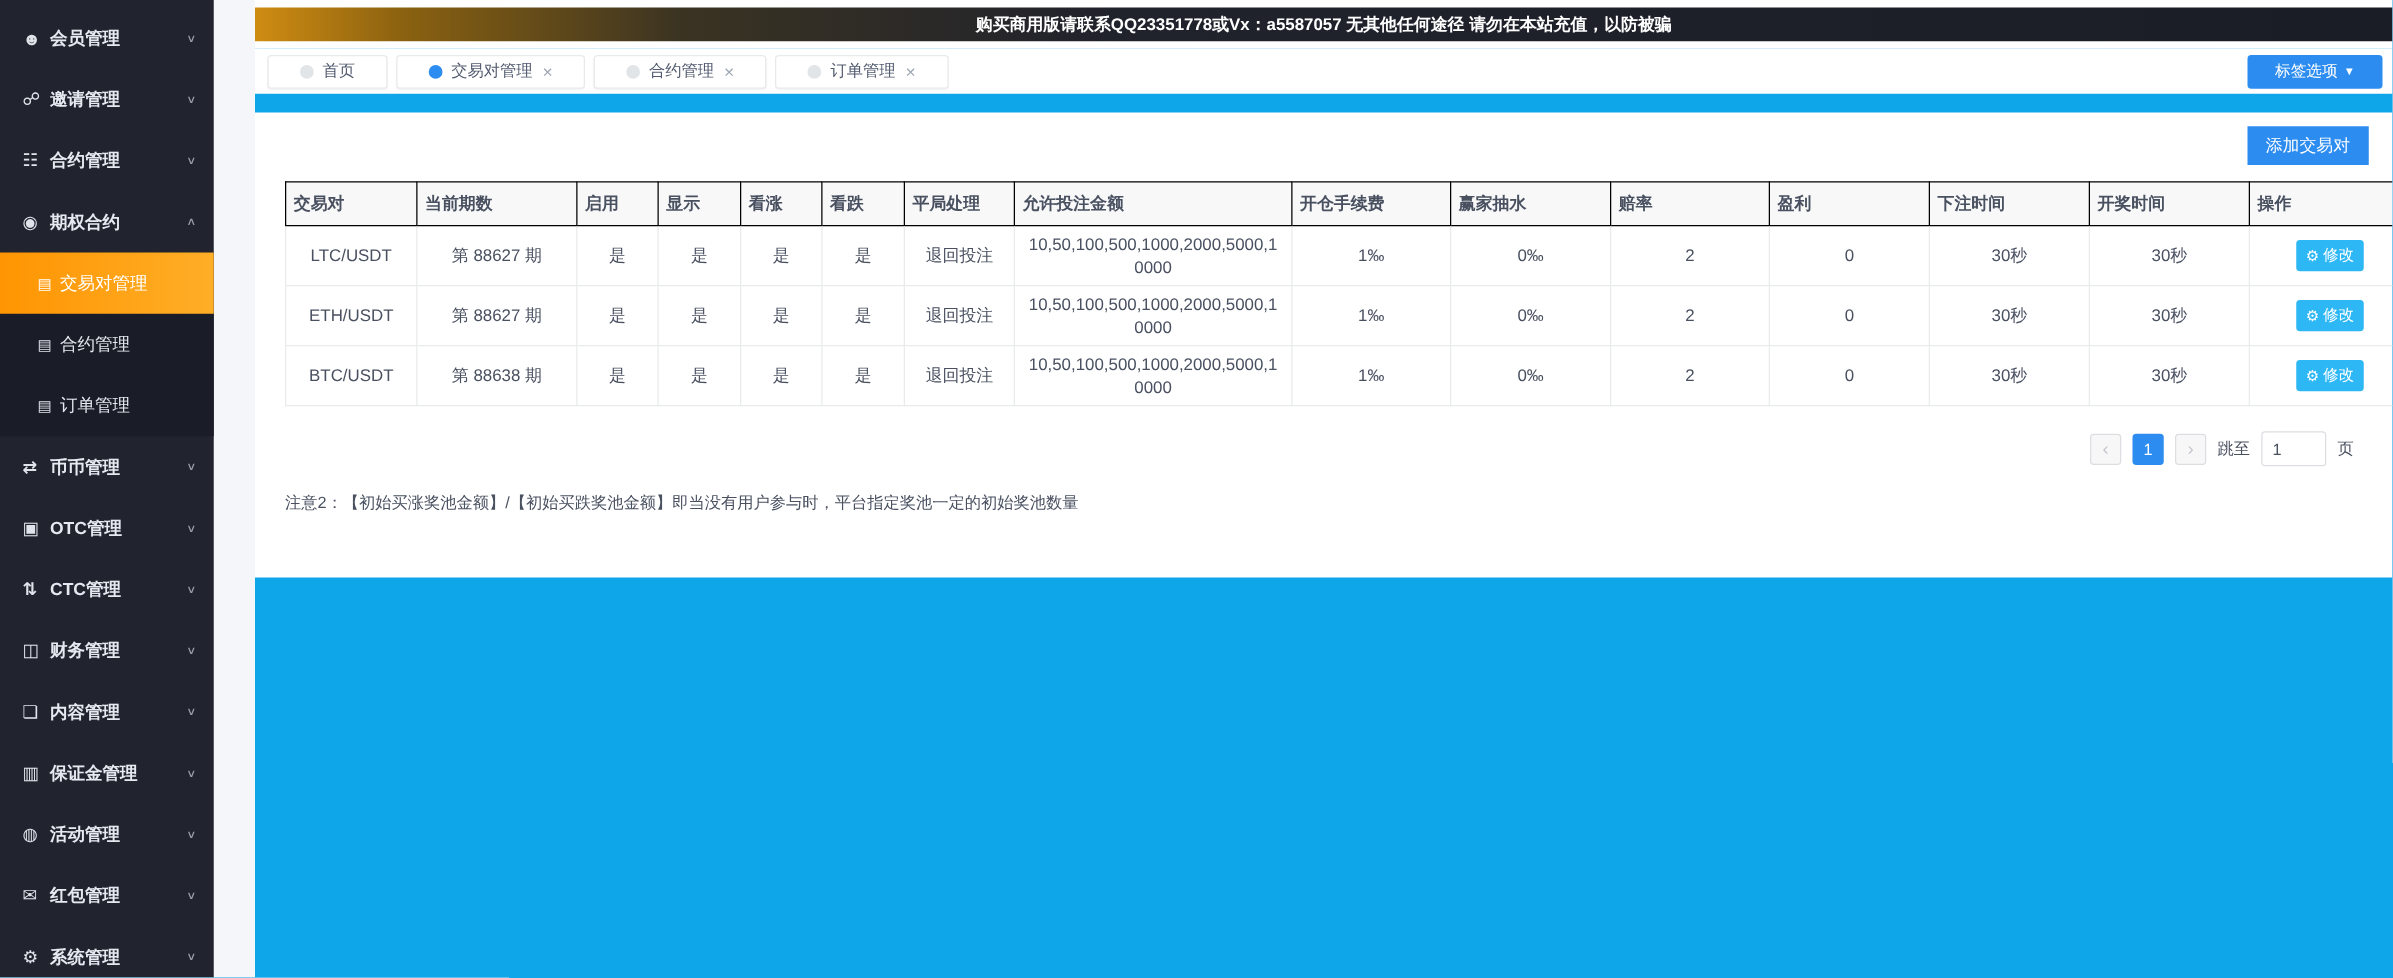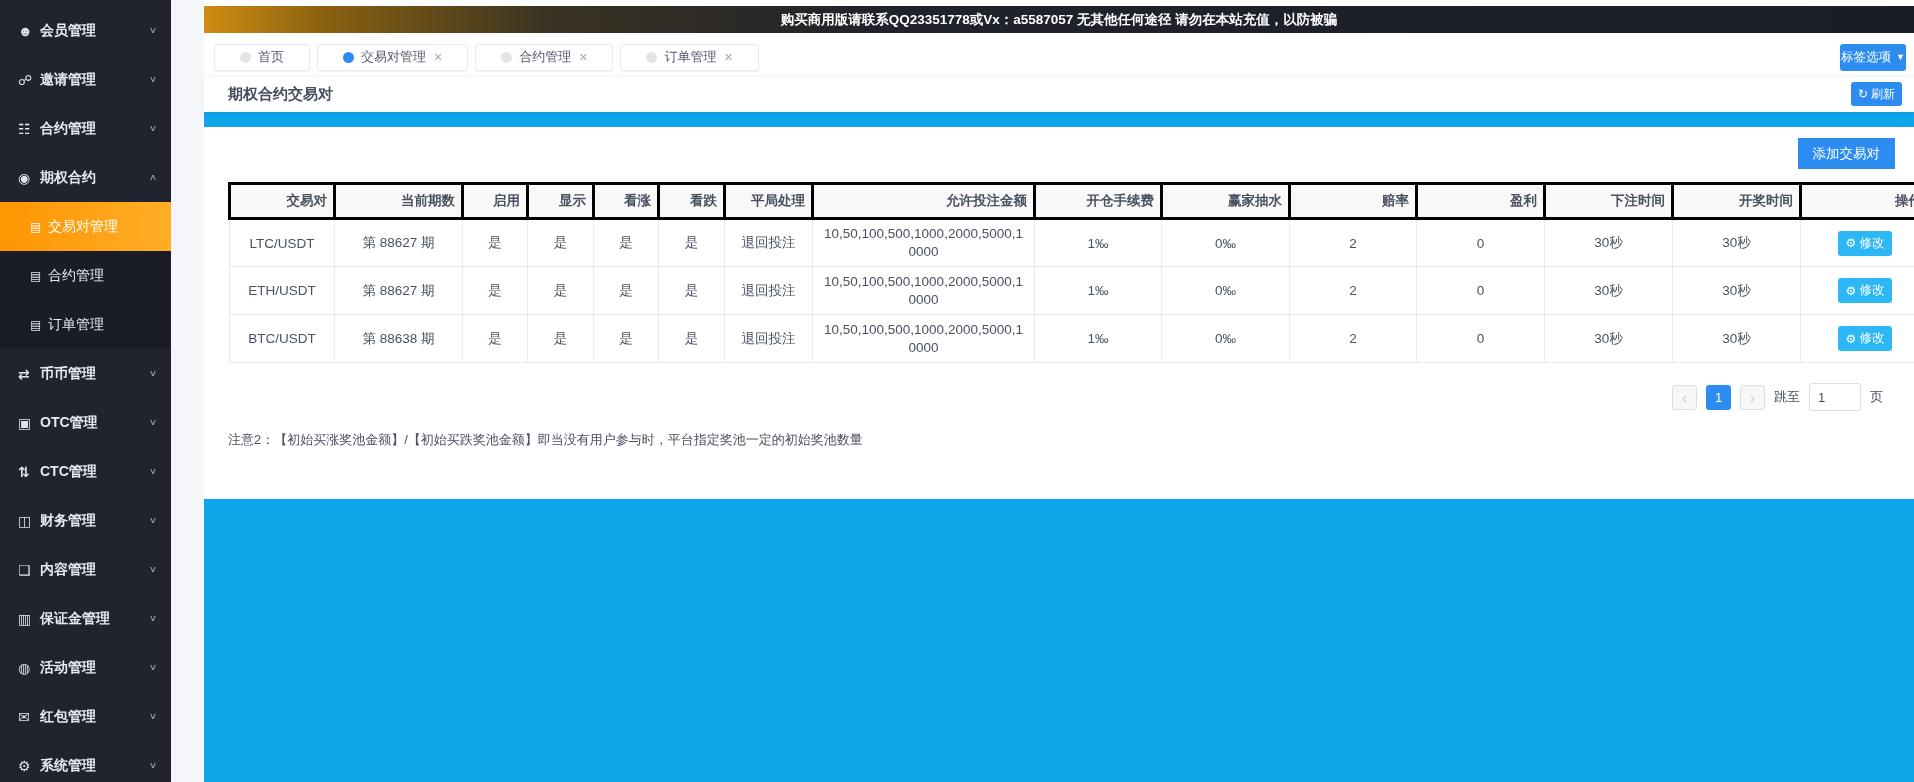--- a/index.html
+++ b/index.html
@@ -24,38 +24,38 @@
   .top-white { background:#fff; padding:6px 0; }
   .announce { height:27px; line-height:27px; text-align:center; color:#fff; font-size:13.5px; font-weight:700;
     background:linear-gradient(90deg,#cf8c12 0%,#8a6110 7%,#3a3322 20%,#20222c 40%,#1b1d26 100%); }
 
   .tabbar { height:36px; background:#fff; display:flex; align-items:center; padding:0 8px 0 10px; gap:7px; }
   .tab { display:inline-flex; align-items:center; gap:7px; height:27px; padding:0 25px; background:#fff;
     border:1px solid #e8eaec; border-radius:3px; box-shadow:0 1px 1px rgba(0,0,0,.05); font-size:13px; color:#515a6e; cursor:pointer; }
   .tab-dot { width:11px; height:11px; border-radius:50%; background:#e2e5e8; }
   .tab.active .tab-dot { background:#2d8cf0; }
   .tab-close { color:#9ea7b4; font-size:14px; line-height:1; margin-left:1px; }
-  .options-btn { margin-left:auto; display:inline-flex; align-items:center; gap:5px; height:27px; padding:0 1px;
+  .options-btn { margin-left:auto; display:inline-flex; align-items:center; gap:5px; height:27px; padding:0 22px;
     background:#2d8cf0; color:#fff; font-size:12.5px; border:none; border-radius:3px; cursor:pointer; }
   .options-btn .caret { font-size:9px; }
 
   .titlebar { height:37px; background:#fff; display:flex; align-items:center; padding:0 12px 0 24px;
     border-top:1px solid #f0f2f5; box-shadow:0 2px 3px rgba(0,0,0,.05); position:relative; z-index:2; }
   .page-title { font-size:15px; font-weight:700; color:#464c5b; }
   .refresh-btn { margin-left:auto; display:inline-flex; align-items:center; gap:3px; height:24px; padding:0 7px;
     background:#2d8cf0; color:#fff; font-size:12px; border:none; border-radius:3px; cursor:pointer; }
 
   .content { flex:1; padding-top:15px; overflow:hidden; }
   .card { background:#fff; min-height:372px; padding:11px 19px 20px 24px; }
   .add-row { display:flex; justify-content:flex-end; }
   .add-btn { display:inline-flex; align-items:center; height:31px; padding:0 15px; background:#2d8cf0; color:#fff;
     font-size:13.5px; border:none; border-radius:0; cursor:pointer; }
 
   table.grid { width:100%; border-collapse:collapse; table-layout:fixed; margin-top:13px; }
-  table.grid th { height:35px; background:#f8f8f9; border:3px solid #000000; font-size:13.5px; color:#495060; font-weight:700; text-align:right; padding:0 6px; }
+  table.grid th { height:35px; background:#f8f8f9; border:1px solid #000000; font-size:13.5px; color:#495060; font-weight:700; text-align:left; padding:0 6px; }
   table.grid td { height:48px; border:1px solid #e8eaec; font-size:13.5px; color:#495060; text-align:center; padding:4px 8px; }
   td.t-green { color:#19be6b; }
   td.t-blue  { color:#2d8cf0; }
   td.t-amounts { text-align:left; word-break:break-all; line-height:18px; }
   .edit-btn { display:inline-flex; align-items:center; gap:3px; height:25px; padding:0 8px; background:#2db7f5; color:#fff;
     font-size:12.5px; border:none; border-radius:3px; cursor:pointer; }
   .edit-btn .g { font-size:12px; }
 
   .pagination { margin-top:20px; display:flex; justify-content:flex-end; align-items:center; gap:9px; padding-right:12px; }
   .pg-btn { width:25px; height:25px; border:1px solid #dcdee2; border-radius:3px; background:#f7f7f7; color:#c5c8ce;
@@ -195,27 +195,20 @@
         <span class="tab-dot"></span>
         <span>订单管理</span>
         <span class="tab-close">×</span>
       </div>
       <button class="options-btn">
         <span>标签选项</span>
         <span class="caret">▼</span>
       </button>
     </div>
 
-    <div class="titlebar">
-      <span class="page-title">期权合约交易对</span>
-      <button class="refresh-btn">
-        <span>↻</span>
-        <span>刷新</span>
-      </button>
-    </div>
 
     <div class="content">
       <div class="card">
 
         <div class="add-row">
           <button class="add-btn">添加交易对</button>
         </div>
 
         <table class="grid">
           <colgroup>

